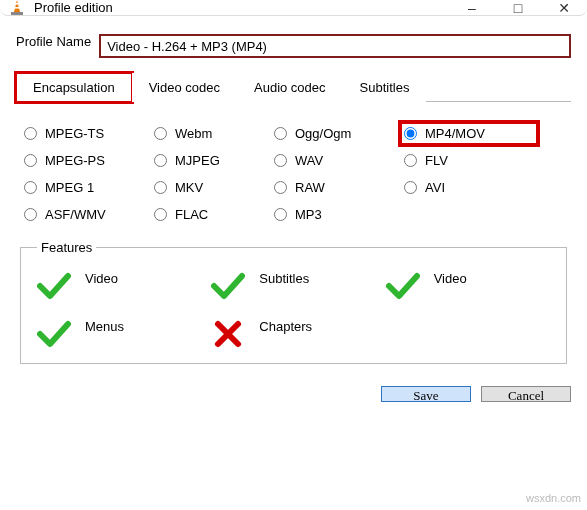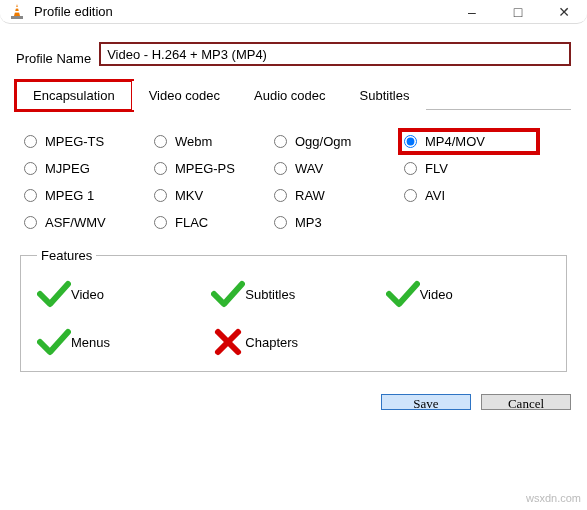--- a/index.html
+++ b/index.html
@@ -9,41 +9,41 @@
     font-size: 13px;
     background: #fff;
     color: #000;
     width: 587px;
     height: 510px;
     overflow: hidden;
   }
   .titlebar {
     display: flex;
     align-items: center;
-    height: 24px;
+    height: 16px;
     padding: 0 0 0 8px;
     background: #fff;
     border-bottom: 1px solid #ddd;
     border-radius: 10px;
   }
   .titlebar .app-icon {
     width: 18px; height: 18px;
     margin-right: 8px;
   }
   .titlebar .title { flex: 0 0 auto; font-size: 13px; }
   .titlebar .spacer { flex: 1; }
   .winbtn {
     width: 46px; height: 32px;
     display: flex; align-items: center; justify-content: center;
     font-size: 14px;
     font-family: "Segoe UI Symbol", sans-serif;
     color: #333;
   }
   .content { padding: 18px 16px 8px 16px; }
-  .row { display: flex; align-items: flex-end; margin-bottom: 14px; }
+  .row { display: flex; align-items: flex-start; margin-bottom: 14px; }
   .label { margin-right: 8px; }
   input[type="text"].pname {
     flex: 1;
     height: 24px;
     border: 2px solid #7f1d1d;
     padding: 2px 6px;
     font-size: 13px;
     font-family: inherit;
   }
   .tabs {
@@ -88,21 +88,21 @@
     padding: 10px 16px 14px 16px;
   }
   fieldset.features legend { font-size: 13px; padding: 0 4px; }
   .feat-grid {
     display: grid;
     grid-template-columns: 1fr 1fr 1fr;
     row-gap: 18px;
     column-gap: 10px;
     padding-top: 6px;
   }
-  .feat-item { display: flex; align-items: center; }
+  .feat-item { display: flex; gap: 14px; }
   .chk, .crs { width: 34px; height: 30px; }
   .buttons {
     display: flex;
     justify-content: flex-end;
     gap: 10px;
     padding: 14px 16px 10px 0;
   }
   button.dlg {
     min-width: 90px;
     height: 16px;
@@ -169,25 +169,25 @@
         <input type="radio" name="e" style="">
         <span>Ogg/Ogm</span>
       </label>
     <label class="radio-item highlight">
         <input type="radio" name="e" checked="" style="">
         <span>MP4/MOV</span>
       </label>
 
     <label class="radio-item">
         <input type="radio" name="e" style="">
+        <span>MPEG-PS</span>
+      </label>
+    <label class="radio-item">
+        <input type="radio" name="e" style="">
         <span>MJPEG</span>
-      </label>
-    <label class="radio-item">
-        <input type="radio" name="e" style="">
-        <span>MPEG-PS</span>
       </label>
     <label class="radio-item">
         <input type="radio" name="e" style="">
         <span>WAV</span>
       </label>
     <label class="radio-item">
         <input type="radio" name="e" style="">
         <span>FLV</span>
       </label>
 

